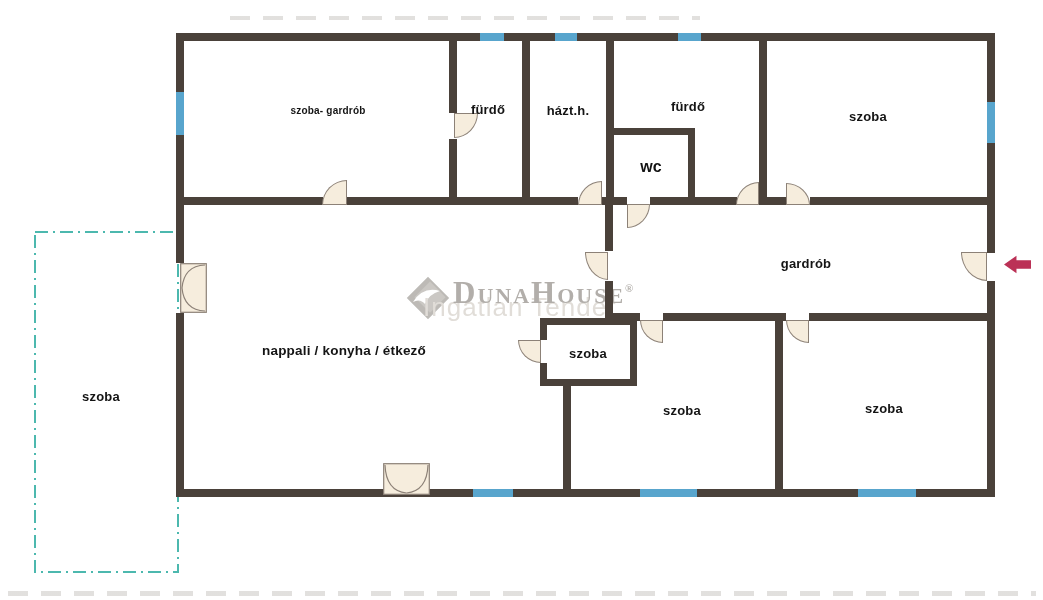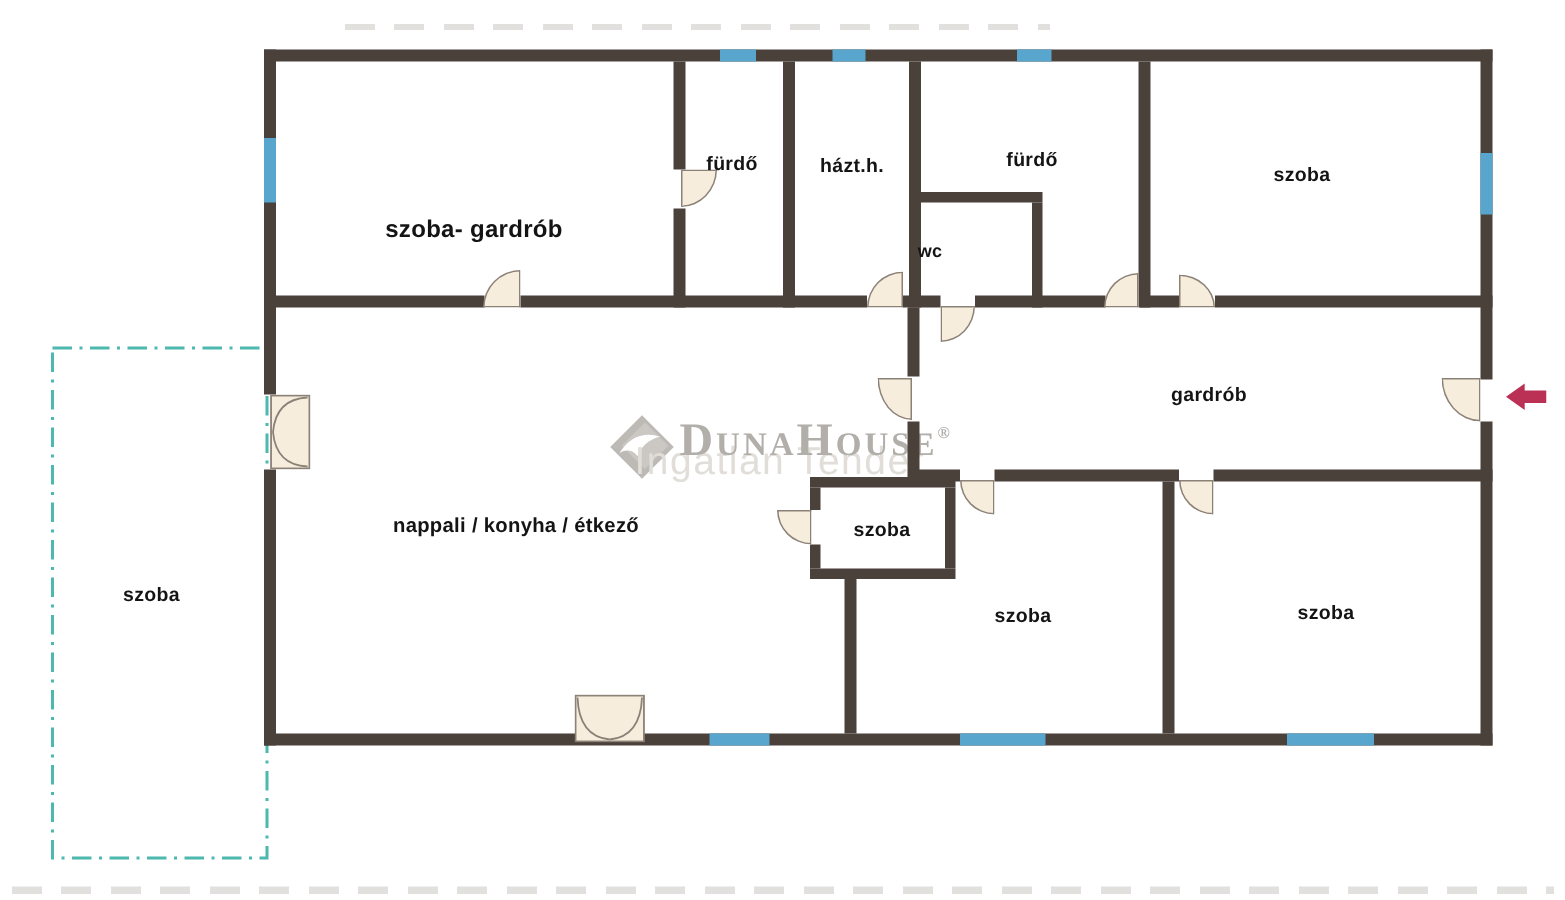--- a/index.html
+++ b/index.html
@@ -120,25 +120,25 @@
       <path d="M25 48 Q4 47 2 25" fill="none" stroke="#8c8177" stroke-width="1.2"></path>
     </svg>
     <svg class="fdoor" width="47" height="32" style="left: 383px; top: 463px;">
       <rect x="0.7" y="0.7" width="45.6" height="30.6" fill="#f6eddd" stroke="#8c8177" stroke-width="1.2"></rect>
       <path d="M2 2 Q3 28 23.5 30" fill="none" stroke="#8c8177" stroke-width="1.2"></path>
       <path d="M45 2 Q44 28 23.5 30" fill="none" stroke="#8c8177" stroke-width="1.2"></path>
     </svg>
     <svg class="arrow-svg" width="27" height="19" viewBox="0 0 26 18" style="left: 1004px; top: 255px;">
       <path d="M0 9 L12 0.5 L12 5 L26 5 L26 13 L12 13 L12 17.5 Z" fill="#bb3156"></path>
     </svg>
-    <div class="room-label" style="left: 316px; top: 110px; font-size: 16px; margin-top: 44px;">szoba- gardrób</div>
+    <div class="room-label" style="left: 328px; top: 110px; font-size: 10px;">szoba- gardrób</div>
     <div class="room-label" style="left: 488px; top: 109px; font-size: 13px;">fürdő</div>
     <div class="room-label" style="left: 568px; top: 110px; font-size: 13px;">házt.h.</div>
     <div class="room-label" style="left: 688px; top: 106px; font-size: 13px;">fürdő</div>
-    <div class="room-label" style="left: 620px; top: 167px; font-size: 12px;">wc</div>
+    <div class="room-label" style="left: 651px; top: 167px; font-size: 16px;">wc</div>
     <div class="room-label" style="left: 868px; top: 116px; font-size: 13px;">szoba</div>
     <div class="room-label" style="left: 806px; top: 263px; font-size: 13px;">gardrób</div>
     <div class="room-label" style="left: 344px; top: 350px; font-size: 13.5px;">nappali / konyha / étkező</div>
     <div class="room-label" style="left: 588px; top: 353px; font-size: 13px;">szoba</div>
     <div class="room-label" style="left: 682px; top: 410px; font-size: 13px;">szoba</div>
     <div class="room-label" style="left: 884px; top: 408px; font-size: 13px;">szoba</div>
     <div class="room-label" style="left: 101px; top: 396px; font-size: 13px;">szoba</div>
   </div>
 
 </body></html>

